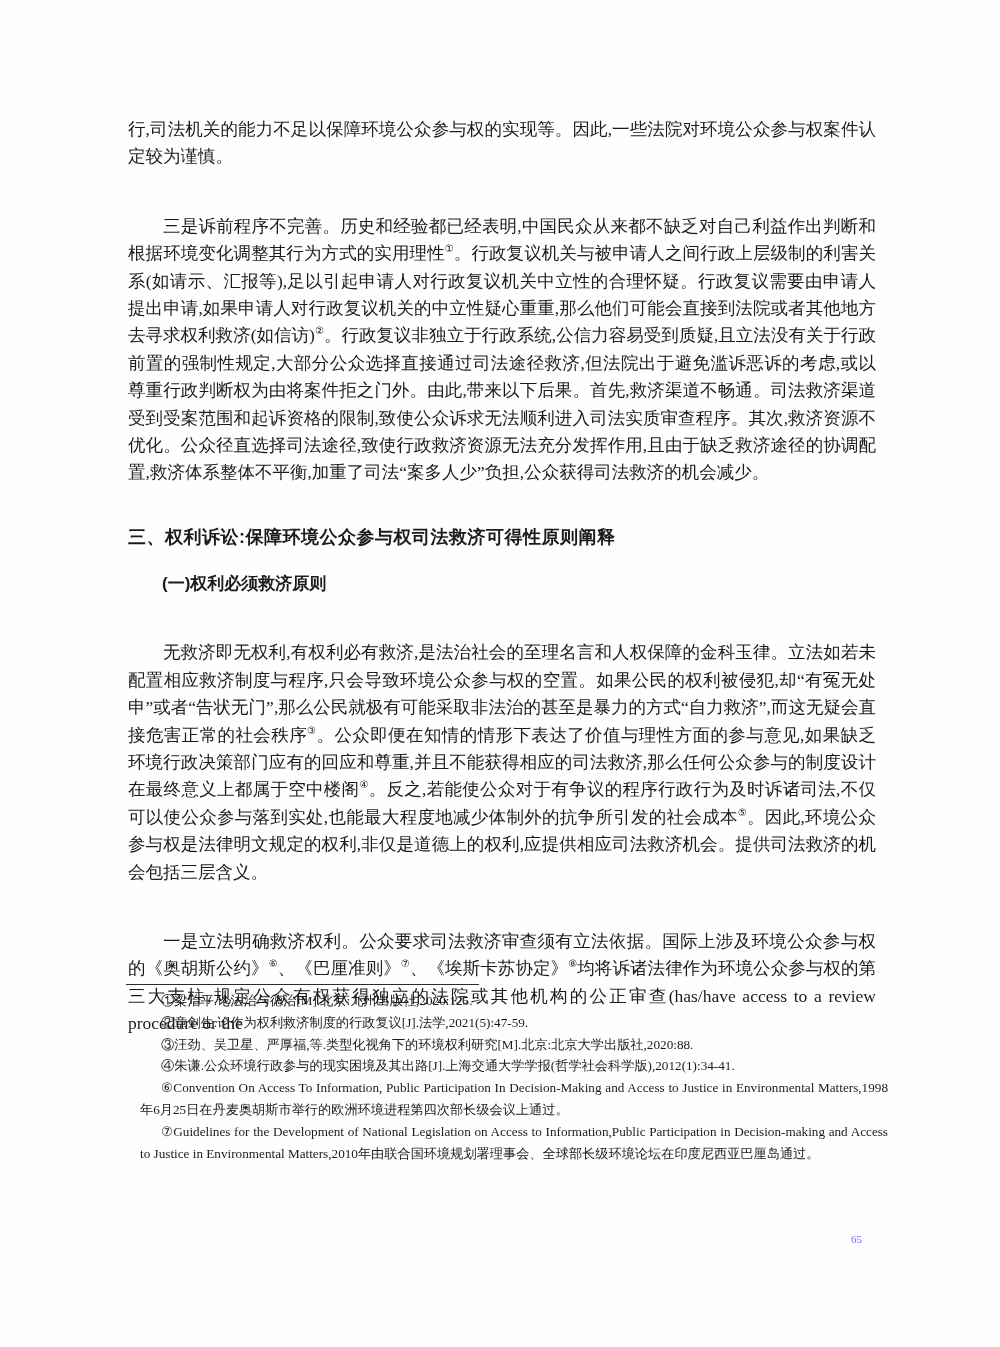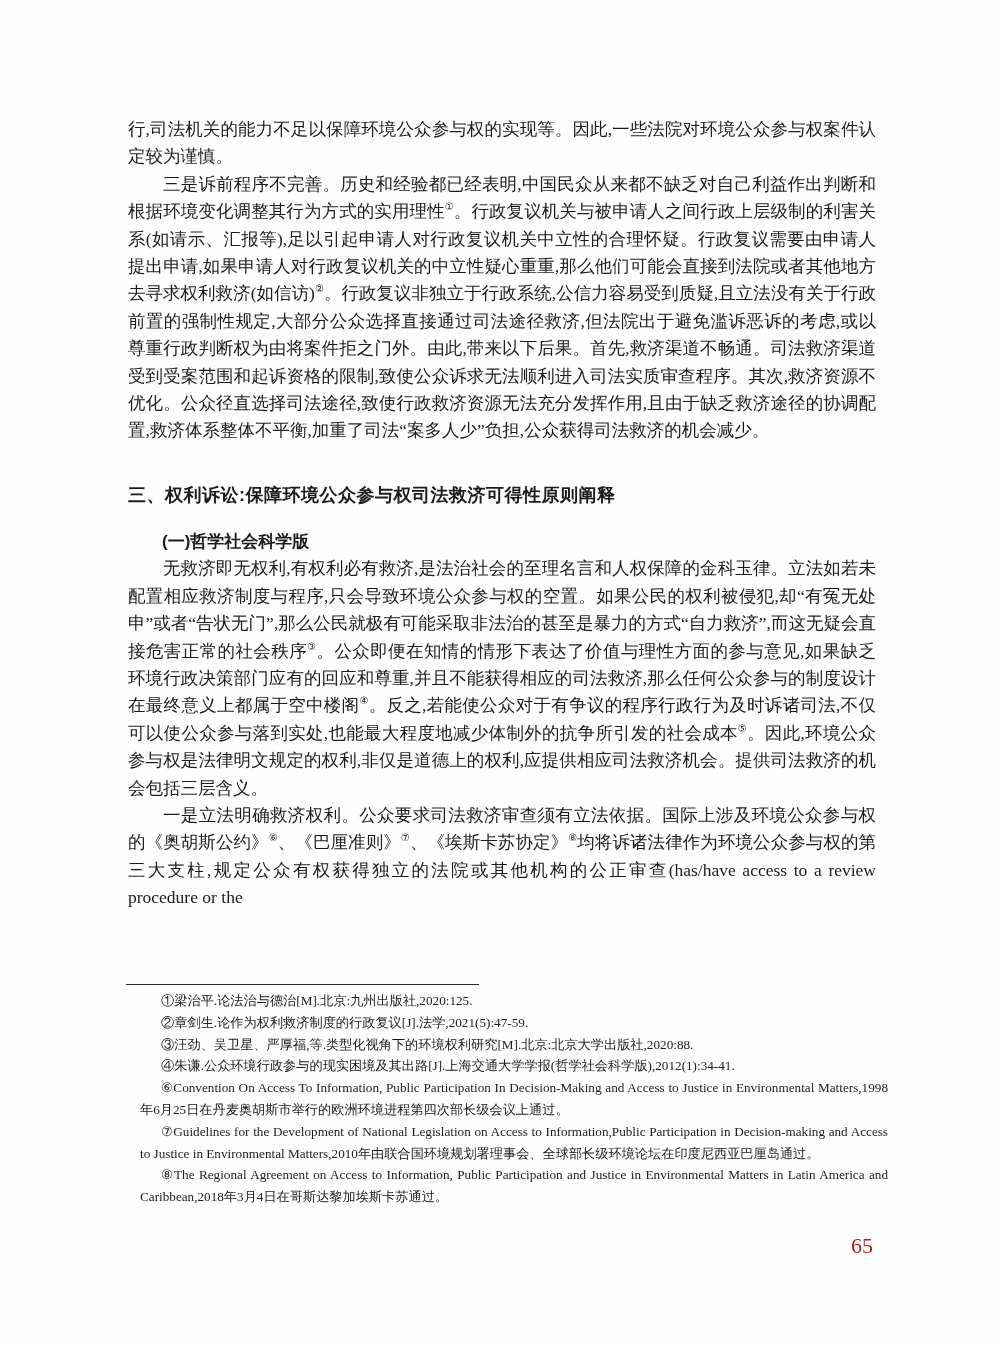--- a/index.html
+++ b/index.html
@@ -18,21 +18,21 @@
     left: 128px;
     top: 116px;
     width: 748px;
   }
   .body-para {
     margin: 0;
     font-size: 17.5px;
     line-height: 27.4px;
     text-align: justify;
   }
-  .body-para.indented { text-indent: 2em; }
+  .body-para.indented { text-indent: 2em; margin-top: 42px; }
   sup.fn-ref {
     font-size: 10px;
     line-height: 0;
     vertical-align: super;
   }
   .section-heading {
     margin: 36px 0 19px 0;
     font-family: "Liberation Sans", "DejaVu Sans", sans-serif;
     font-size: 18px;
     font-weight: 700;
@@ -66,40 +66,39 @@
     margin: 0;
     font-size: 13.2px;
     line-height: 21.8px;
     text-align: justify;
     text-indent: 1.6em;
   }
   .page-number {
     position: absolute;
     left: 851px;
     top: 1233px;
-    font-size: 22px;
-    color: #b91c1c;
+    font-size: 11px;
+    color: #8b5cf6;
   }
 </style>
 </head>
 <body>
 
 <div class="page">
   <div class="article-body">
       <p class="body-para">行,司法机关的能力不足以保障环境公众参与权的实现等。因此,一些法院对环境公众参与权案件认定较为谨慎。</p>
       <p class="body-para indented">三是诉前程序不完善。历史和经验都已经表明,中国民众从来都不缺乏对自己利益作出判断和根据环境变化调整其行为方式的实用理性<sup class="fn-ref">①</sup>。行政复议机关与被申请人之间行政上层级制的利害关系(如请示、汇报等),足以引起申请人对行政复议机关中立性的合理怀疑。行政复议需要由申请人提出申请,如果申请人对行政复议机关的中立性疑心重重,那么他们可能会直接到法院或者其他地方去寻求权利救济(如信访)<sup class="fn-ref">②</sup>。行政复议非独立于行政系统,公信力容易受到质疑,且立法没有关于行政前置的强制性规定,大部分公众选择直接通过司法途径救济,但法院出于避免滥诉恶诉的考虑,或以尊重行政判断权为由将案件拒之门外。由此,带来以下后果。首先,救济渠道不畅通。司法救济渠道受到受案范围和起诉资格的限制,致使公众诉求无法顺利进入司法实质审查程序。其次,救济资源不优化。公众径直选择司法途径,致使行政救济资源无法充分发挥作用,且由于缺乏救济途径的协调配置,救济体系整体不平衡,加重了司法“案多人少”负担,公众获得司法救济的机会减少。</p>
       <h2 class="section-heading">三、权利诉讼:保障环境公众参与权司法救济可得性原则阐释</h2>
-      <h3 class="sub-heading">(一)哲学社会科学版</h3>
+      <h3 class="sub-heading">(一)权利必须救济原则</h3>
       <p class="body-para indented">无救济即无权利,有权利必有救济,是法治社会的至理名言和人权保障的金科玉律。立法如若未配置相应救济制度与程序,只会导致环境公众参与权的空置。如果公民的权利被侵犯,却“有冤无处申”或者“告状无门”,那么公民就极有可能采取非法治的甚至是暴力的方式“自力救济”,而这无疑会直接危害正常的社会秩序<sup class="fn-ref">③</sup>。公众即便在知情的情形下表达了价值与理性方面的参与意见,如果缺乏环境行政决策部门应有的回应和尊重,并且不能获得相应的司法救济,那么任何公众参与的制度设计在最终意义上都属于空中楼阁<sup class="fn-ref">④</sup>。反之,若能使公众对于有争议的程序行政行为及时诉诸司法,不仅可以使公众参与落到实处,也能最大程度地减少体制外的抗争所引发的社会成本<sup class="fn-ref">⑤</sup>。因此,环境公众参与权是法律明文规定的权利,非仅是道德上的权利,应提供相应司法救济机会。提供司法救济的机会包括三层含义。</p>
       <p class="body-para indented">一是立法明确救济权利。公众要求司法救济审查须有立法依据。国际上涉及环境公众参与权的《奥胡斯公约》<sup class="fn-ref">⑥</sup>、《巴厘准则》<sup class="fn-ref">⑦</sup>、《埃斯卡苏协定》<sup class="fn-ref">⑧</sup>均将诉诸法律作为环境公众参与权的第三大支柱,规定公众有权获得独立的法院或其他机构的公正审查(has/have access to a review procedure or the</p>
     </div>
   <hr class="footnote-divider">
   <div class="footnotes">
       <p class="footnote"><span class="fn-marker">①</span>梁治平.论法治与德治[M].北京:九州出版社,2020:125.</p>
       <p class="footnote"><span class="fn-marker">②</span>章剑生.论作为权利救济制度的行政复议[J].法学,2021(5):47-59.</p>
       <p class="footnote"><span class="fn-marker">③</span>汪劲、吴卫星、严厚福,等.类型化视角下的环境权利研究[M].北京:北京大学出版社,2020:88.</p>
       <p class="footnote"><span class="fn-marker">④</span>朱谦.公众环境行政参与的现实困境及其出路[J].上海交通大学学报(哲学社会科学版),2012(1):34-41.</p>
       <p class="footnote"><span class="fn-marker">⑥</span>Convention On Access To Information, Public Participation In Decision-Making and Access to Justice in Environmental Matters,1998年6月25日在丹麦奥胡斯市举行的欧洲环境进程第四次部长级会议上通过。</p>
       <p class="footnote"><span class="fn-marker">⑦</span>Guidelines for the Development of National Legislation on Access to Information,Public Participation in Decision-making and Access to Justice in Environmental Matters,2010年由联合国环境规划署理事会、全球部长级环境论坛在印度尼西亚巴厘岛通过。</p>
-      <p class="footnote"><span class="fn-marker">⑧</span>The Regional Agreement on Access to Information, Public Participation and Justice in Environmental Matters in Latin America and Caribbean,2018年3月4日在哥斯达黎加埃斯卡苏通过。</p>
     </div>
   <div class="page-number">65</div>
 </div>
 
 </body></html>

